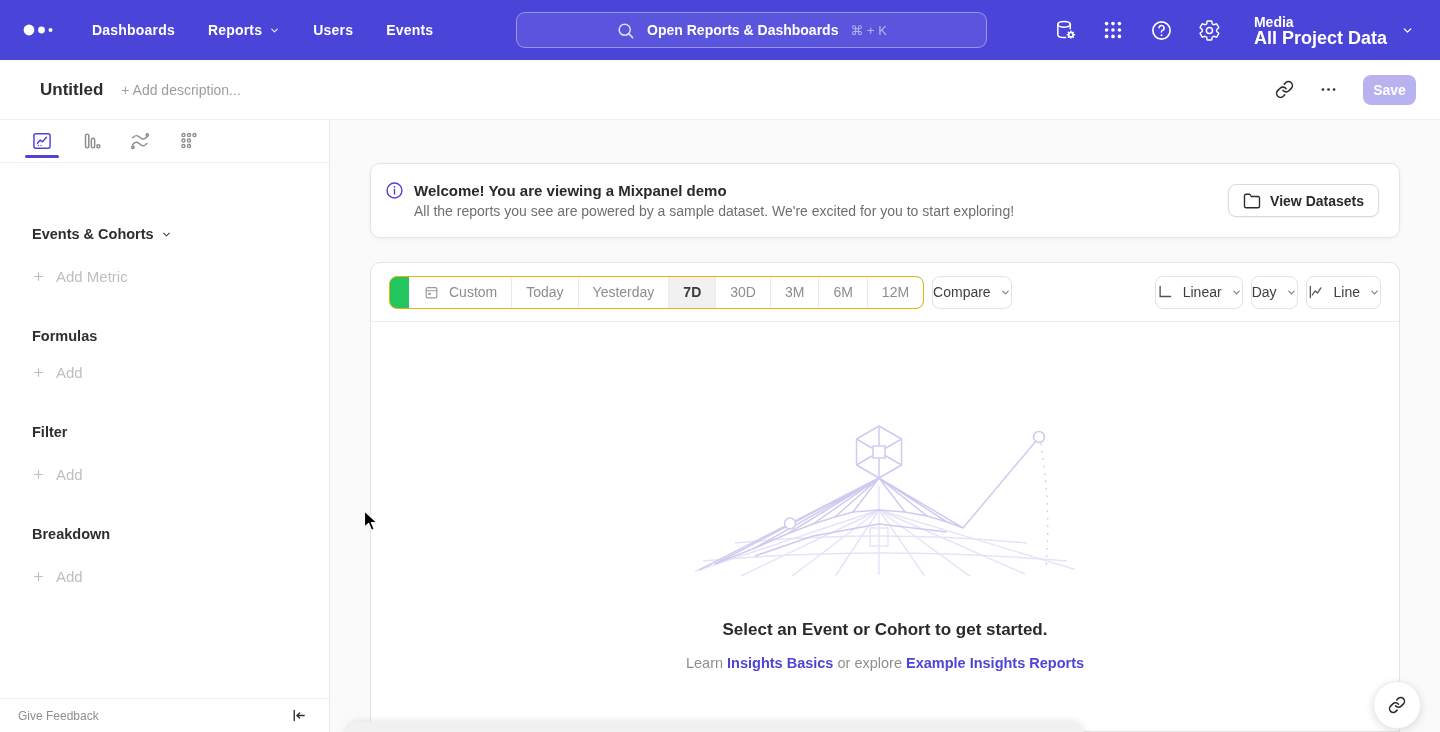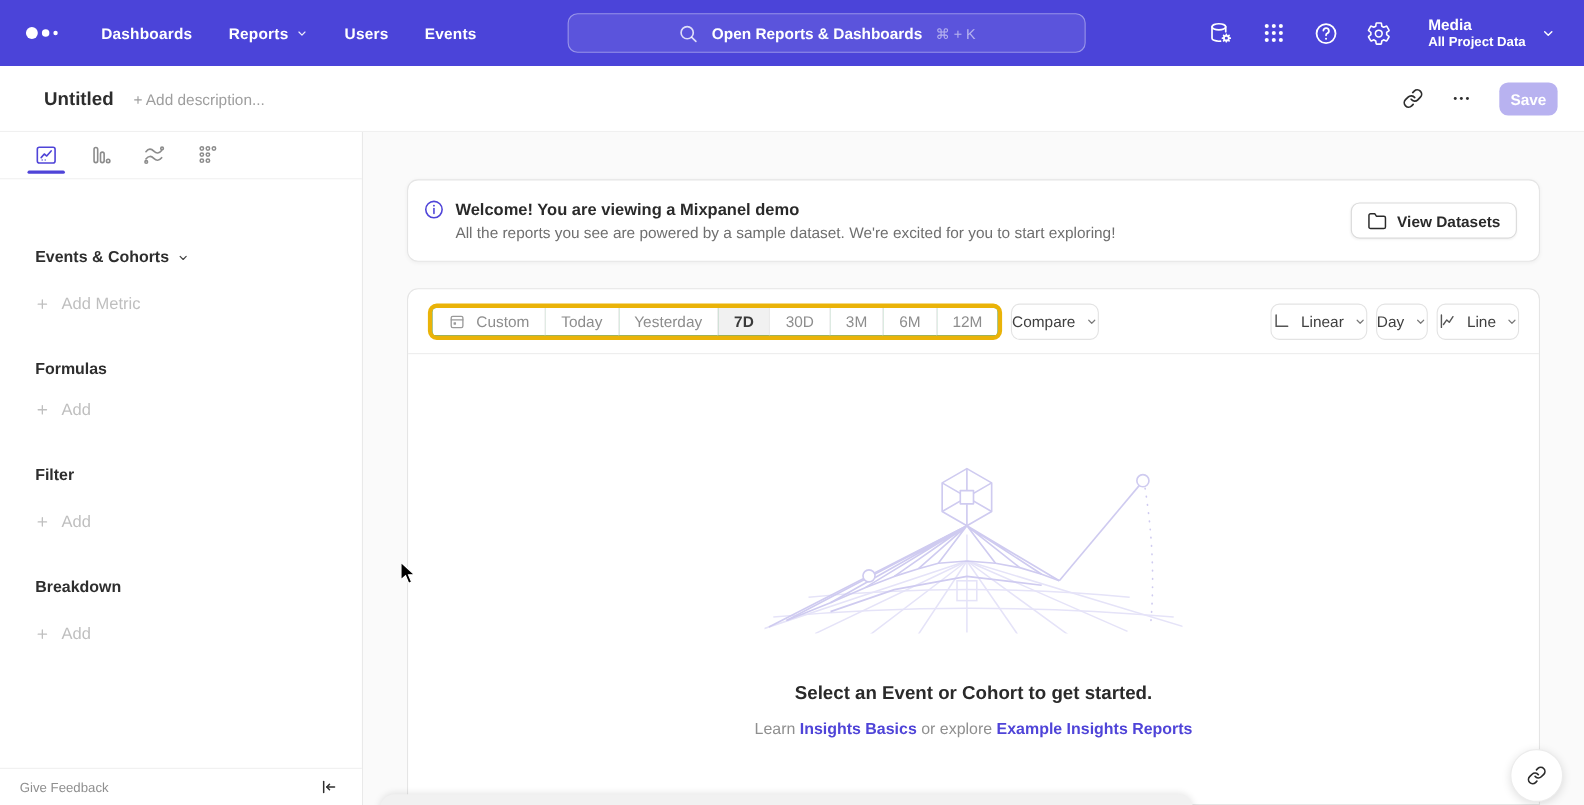--- a/index.html
+++ b/index.html
@@ -12,21 +12,21 @@
   .nav-items { display: flex; align-items: center; gap: 33px; margin-left: 32px; }
   .nav-item { font-size: 14px; font-weight: 600; letter-spacing: .2px; display: flex; align-items: center; gap: 7px; cursor: pointer; white-space: nowrap; }
   .nav-item svg { opacity: .9; }
   .search { position: absolute; left: 516px; top: 12px; width: 471px; height: 36px; border-radius: 9px; background: rgba(255,255,255,.09); border: 1px solid rgba(255,255,255,.38); display: flex; align-items: center; justify-content: center; gap: 12px; cursor: pointer; }
   .search-ph { font-size: 14px; font-weight: 600; color: #fff; }
   .search-sc { font-size: 13px; color: rgba(255,255,255,.55); }
   .nav-right { position: absolute; right: 0; top: 0; height: 60px; display: flex; align-items: center; gap: 25px; padding-right: 26px; }
   .nav-icon-btn { width: 23px; height: 23px; color: #fff; cursor: pointer; display: flex; align-items: center; justify-content: center; }
   .project { display: flex; align-items: center; gap: 14px; margin-left: 8px; cursor: pointer; }
   .project-name { font-size: 14px; font-weight: 700; line-height: 17px; }
-  .project-scope { font-size: 12px; font-weight: 600; line-height: 15px; }
+  .project-scope { font-size: 18px; font-weight: 600; line-height: 15px; }
 
   
   .rheader { position: absolute; top: 60px; left: 0; width: 100%; height: 60px; background: #fff; border-bottom: 1px solid #f0f0f0; display: flex; align-items: center; z-index: 10; }
   .rtitle { margin-left: 40px; font-size: 17px; font-weight: 700; color: #2d2d2d; cursor: text; }
   .rdesc { margin-left: 18px; font-size: 14px; color: #9e9e9e; cursor: text; }
   .rheader-right { margin-left: auto; display: flex; align-items: center; gap: 24px; padding-right: 24px; }
   .icon-plain { width: 20px; height: 20px; color: #2e2e2e; cursor: pointer; }
   .save-btn { width: 53px; height: 30px; border: none; border-radius: 8px; background: #b8b2f0; color: #fff; font-size: 14px; font-weight: 700; font-family: inherit; display: flex; align-items: center; justify-content: center; cursor: default; }
 
   
@@ -48,21 +48,21 @@
   .banner-icon { width: 19px; height: 19px; color: #4f44d8; flex: none; align-self: flex-start; margin-top: 17px; }
   .banner-text { margin-left: 10px; display: flex; flex-direction: column; gap: 4px; }
   .banner-title { font-size: 15px; font-weight: 700; color: #2a2a2a; }
   .banner-sub { font-size: 14px; color: #6f6f6f; }
   .view-datasets-btn { margin-left: auto; height: 33px; border: 1px solid #dadada; border-radius: 8px; background: #fff; display: flex; align-items: center; gap: 9px; padding: 0 14px; font-size: 14px; font-weight: 600; color: #2a2a2a; font-family: inherit; box-shadow: 0 1px 2px rgba(0,0,0,.05); cursor: pointer; }
   .view-datasets-btn svg { color: #2a2a2a; }
 
   
   .report-card { position: absolute; left: 370px; top: 262px; width: 1030px; height: 470px; background: #fff; border: 1px solid #e5e5e5; border-radius: 10px 10px 0 0; z-index: 4; }
   .controls-row { height: 59px; border-bottom: 1px solid #ededed; display: flex; align-items: center; padding: 0 18px; }
-  .date-seg { display: flex; height: 33px; border: 4px solid #eab308; border-radius: 8px; overflow: hidden; background: #15803d; }
+  .date-seg { display: flex; height: 33px; border: 1px solid #eab308; border-radius: 8px; overflow: hidden; background: #22c55e; padding-left: 19px; }
   .seg { display: flex; align-items: center; gap: 9px; padding: 0 14px; font-size: 14px; color: #8d8d8d; border-right: 1px solid #eaeaea; cursor: pointer; background: #fff; white-space: nowrap; }
   .seg:last-child { border-right: none; }
   .seg.selected { background: #f1f1f1; color: #3a3a3a; font-weight: 600; }
   .seg svg { color: #9a9a9a; }
   .ctrl-btn { height: 33px; border: 1px solid #e3e3e3; border-radius: 8px; background: #fff; display: flex; align-items: center; gap: 9px; padding: 0 0; font-size: 14px; color: #3f3f3f; font-weight: 500; font-family: inherit; cursor: pointer; white-space: nowrap; }
   .ctrl-btn svg.glyph { color: #555; }
   .chev { color: #7a7a7a; }
   .compare { margin-left: 8px; }
   .right-ctrls { margin-left: auto; display: flex; gap: 8px; }
 

